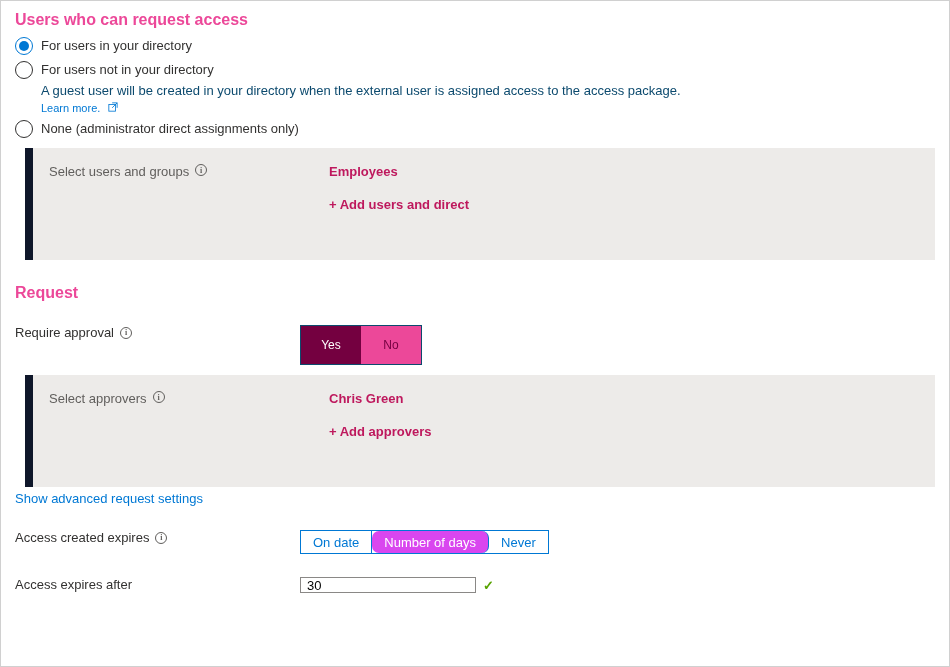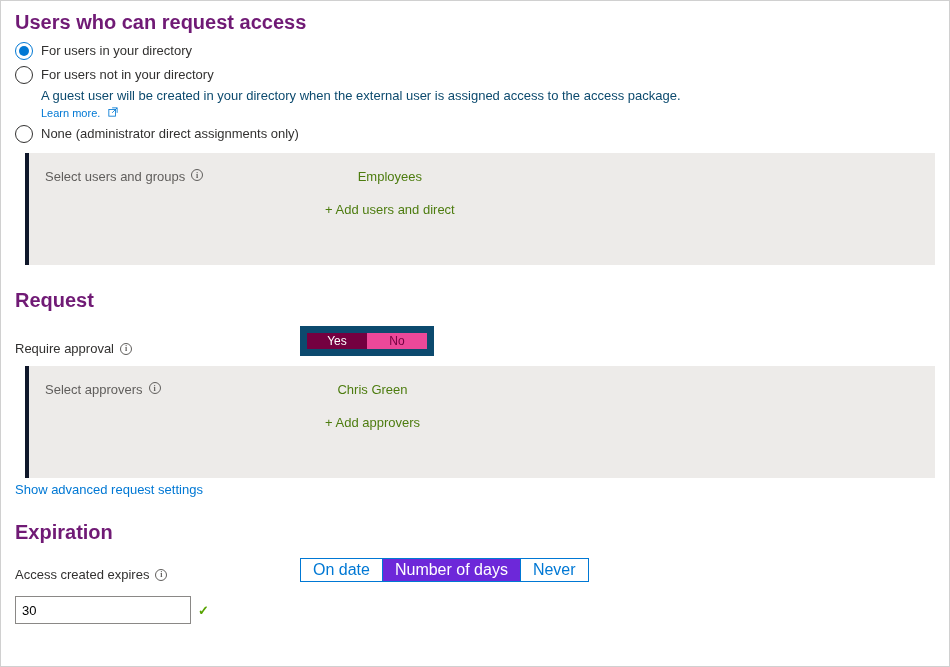--- a/index.html
+++ b/index.html
@@ -12,23 +12,23 @@
       font-size: 13px;
       color: #323130;
       background: #ffffff;
       border: 1px solid #d0d0d0;
       width: 950px;
       height: 667px;
       padding: 10px 14px;
       overflow: hidden;
     }
     h3.section-heading {
-      font-size: 20px;
+      font-size: 16px;
       font-weight: 600;
-      color: #701a75;
+      color: #ec4899;
       margin-bottom: 8px;
     }
     .radio-row {
       display: flex;
       align-items: flex-start;
       margin-bottom: 6px;
     }
     .radio {
       width: 18px;
       height: 18px;
@@ -70,26 +70,25 @@
       cursor: pointer;
       display: inline-flex;
       align-items: center;
       gap: 8px;
     }
     .ext-icon {
       font-size: 10px;
     }
     .gray-panel {
       background: #edebe9;
-      border-left: 4px solid #0f172a;
+      border-left: 8px solid #0f172a;
       margin-top: 10px;
       margin-left: 10px;
       padding: 16px 16px 48px 16px;
       display: flex;
-      text-align: center;
     }
     .panel-label-col {
       width: 280px;
       color: #605e5c;
       display: flex;
       align-items: flex-start;
     }
     .panel-content-col {
       display: flex;
       flex-direction: column;
@@ -105,40 +104,41 @@
       border-radius: 50%;
       font-size: 8px;
       font-weight: bold;
       font-style: normal;
       color: #605e5c;
       margin-left: 6px;
       cursor: help;
       font-family: Georgia, serif;
     }
     .link-text {
-      color: #4d7c0f;
-      cursor: pointer;
+      color: #be185d;
+      cursor: pointer;
+      font-weight: bold;
     }
     .section-gap {
       margin-top: 24px;
     }
     .field-row {
       display: flex;
-      align-items: flex-end;
-      margin-top: 14px;
+      align-items: flex-start;
+      margin-top: 23px;
     }
     .field-label-col {
       width: 285px;
       display: flex;
       align-items: center;
     }
     .toggle-group {
       display: inline-flex;
-      border: 7px solid #0c4a6e;
-      height: 30px;
+      border: 1px solid #0c4a6e;
+      height: 40px;
       overflow: hidden;
     }
     .toggle-option {
       width: 60px;
       display: flex;
       align-items: center;
       justify-content: center;
       font-size: 12px;
       color: #740040;
       cursor: pointer;
@@ -151,38 +151,39 @@
     .segment-group {
       display: inline-flex;
       border: 1px solid #0078d4;
       height: 24px;
     }
     .segment-option {
       padding: 0 12px;
       display: flex;
       align-items: center;
       justify-content: center;
-      font-size: 16px;
+      font-size: 13px;
       color: #0078d4;
       cursor: pointer;
       background: #fff;
       border-right: 1px solid #0078d4;
     }
     .segment-option:last-child {
       border-right: none;
     }
     .segment-option.selected {
-      background: #6d28d9;
+      background: #d946ef;
       color: #fff;
+      border-radius: 7px;
     }
     .text-input-wrap {
       display: inline-flex;
       align-items: center;
       border: 1px solid #8a8886;
-      height: 28px;
+      height: 16px;
       width: 176px;
       padding: 0 6px;
       background: #fff;
     }
     .text-input {
       border: none;
       outline: none;
       font-size: 13px;
       flex: 1;
       background: transparent;
@@ -268,35 +269,37 @@
       <span class="link-text">Chris Green</span>
       <span class="link-text">+ Add approvers</span>
     </div>
   </div>
 
   <span class="advanced-link">Show advanced request settings</span>
 </div>
 
 
 <div class="section-gap">
-  <h3 class="section-heading">Expiration</h3>
 
   <div class="field-row">
     <div class="field-label-col">
       <span>Access created expires</span>
       <span class="info-icon">i</span>
     </div>
     <div class="segment-group">
       <div class="segment-option">On date</div>
       <div class="segment-option selected">Number of days</div>
       <div class="segment-option">Never</div>
     </div>
   </div>
 
   <div class="field-row">
+    <div class="field-label-col">
+      <span>Access expires after</span>
+    </div>
     <div class="text-input-wrap">
       <input class="text-input" type="text" value="30" style="">
       <span class="check-icon">✓</span>
     </div>
   </div>
 
 </div>
 
 
 

